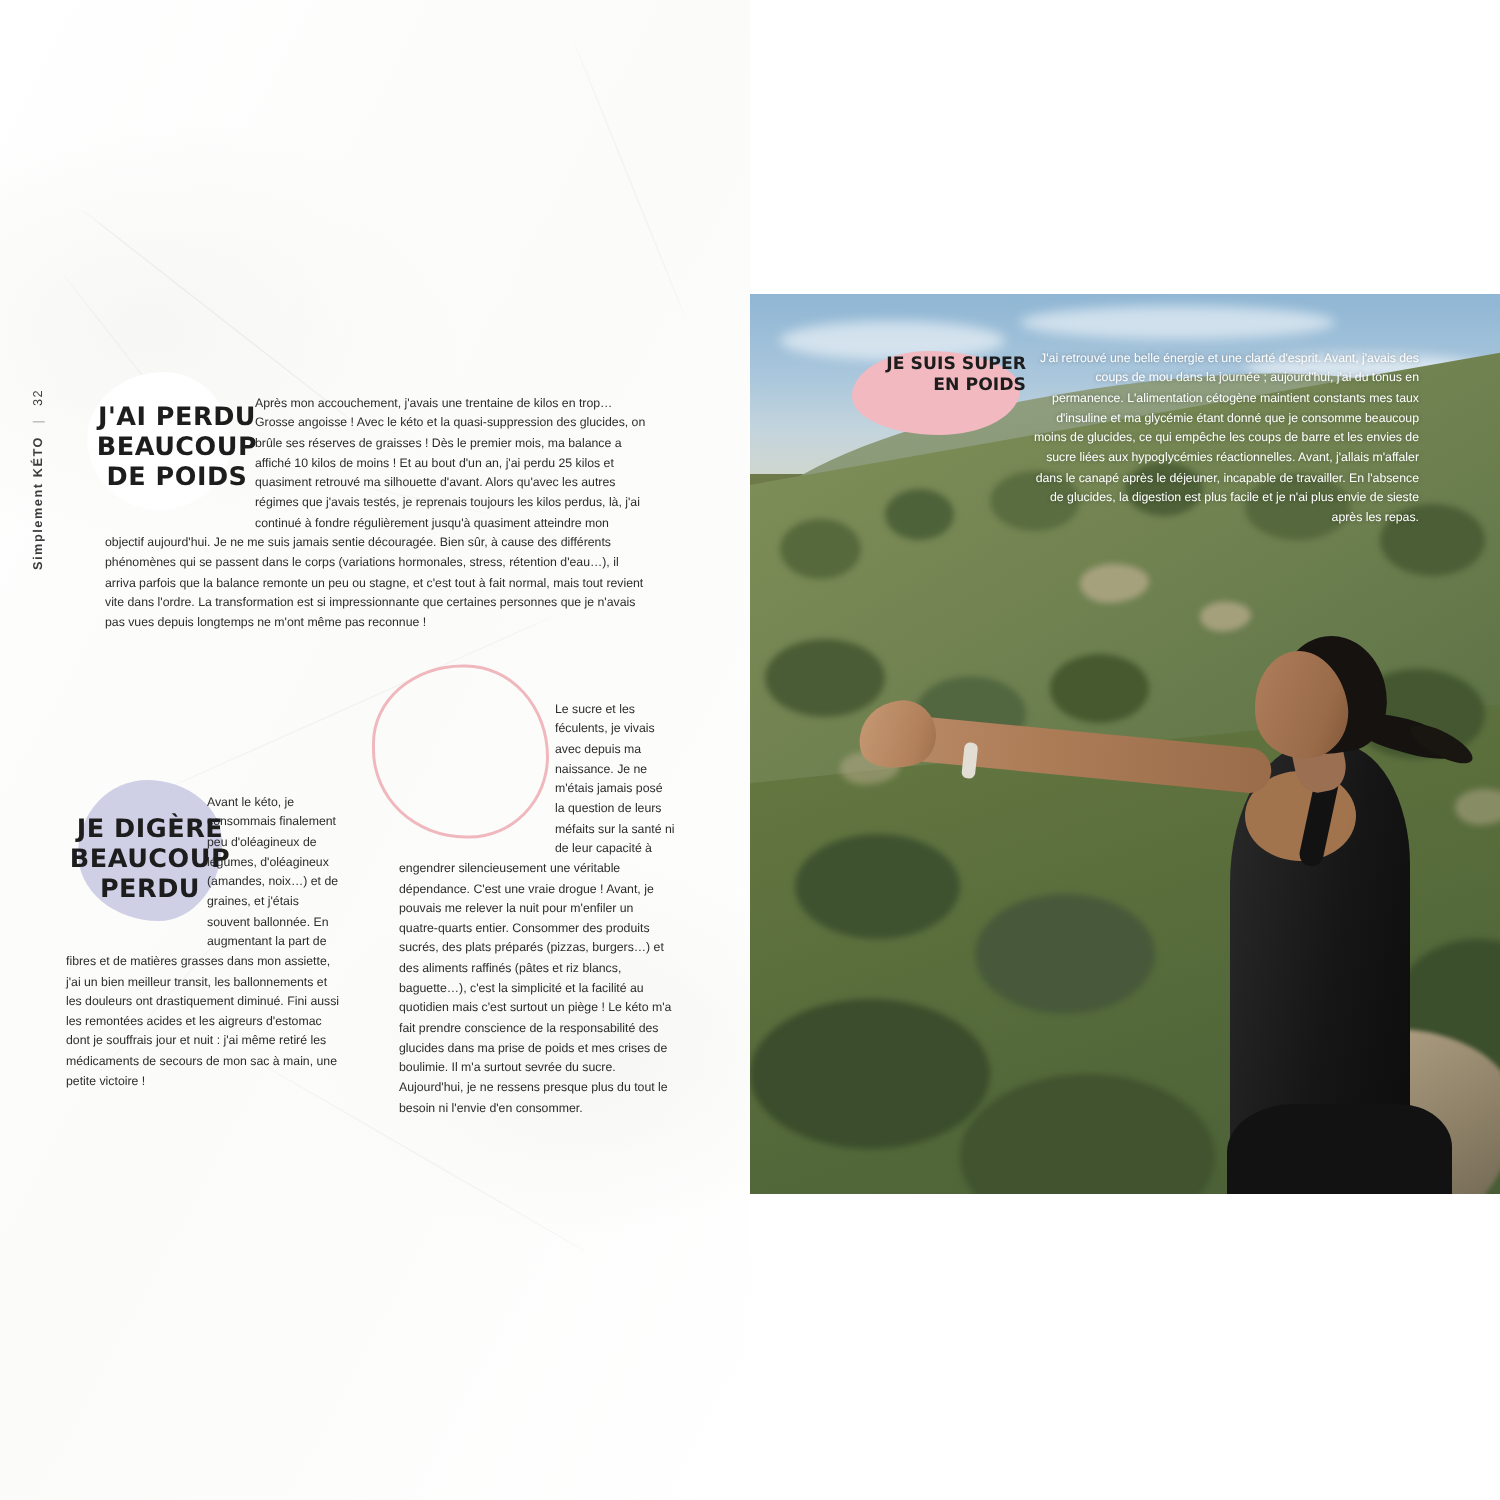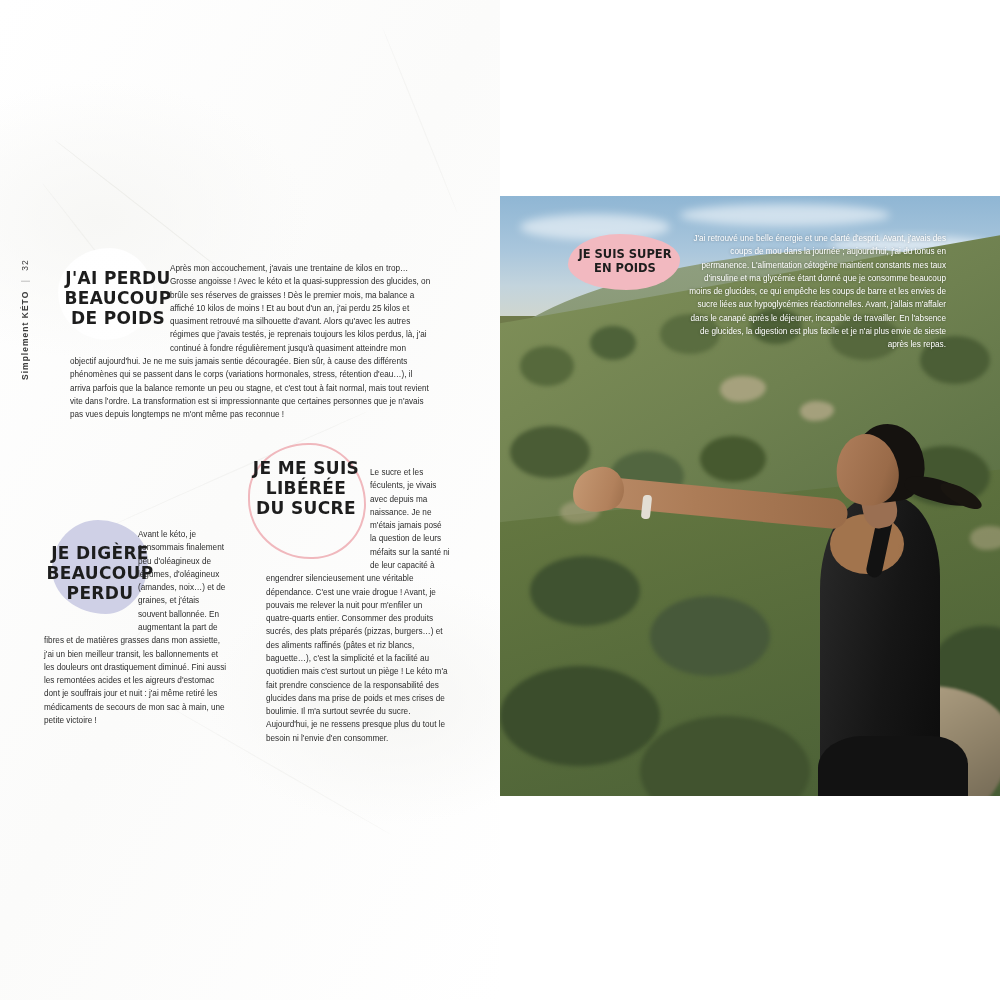--- a/index.html
+++ b/index.html
@@ -336,24 +336,24 @@
     top: 38px;
     width: 112px;
     height: 56px;
     background: #f2b9c0;
     border-radius: 46% 54% 48% 52% / 54% 46% 54% 46%;
     z-index: 5;
   }
   .label-pink-text {
     position: absolute;
     left: 66px;
-    top: 52px;
+    top: 40px;
     width: 118px;
     z-index: 6;
-    text-align: center;
+    text-align: right;
     font-family: "DejaVu Sans", sans-serif;
     font-weight: bold;
     font-size: 11.5px;
     line-height: 1.2;
     color: #1d1d1d;
   }
   .label-pink-text span { display: block; }
 
   .photo-para {
     position: absolute;
@@ -390,25 +390,20 @@
     </div>
 
     <div class="blob blob-yellow"></div>
     <div class="ring-pink"></div>
     <div class="blob blob-purple"></div>
 
     <div class="head head-1">
       <span>J'AI PERDU</span>
       <span>BEAUCOUP</span>
       <span>DE POIDS</span>
-    </div>
-    <div class="head head-2">
-      <span>JE ME SUIS</span>
-      <span>LIBÉRÉE</span>
-      <span>DU SUCRE</span>
     </div>
     <div class="head head-3">
       <span>JE DIGÈRE</span>
       <span>BEAUCOUP</span>
       <span>PERDU</span>
     </div>
 
     <div class="para-1-wrap">
       <div class="shape-yellow"></div>
       <div class="para txt-right" style="position:static;">Après mon accouchement, j'avais une trentaine de kilos en trop… Grosse angoisse ! Avec le kéto et la quasi-suppression des glucides, on brûle ses réserves de graisses ! Dès le premier mois, ma balance a affiché 10 kilos de moins ! Et au bout d'un an, j'ai perdu 25 kilos et quasiment retrouvé ma silhouette d'avant. Alors qu'avec les autres régimes que j'avais testés, je reprenais toujours les kilos perdus, là, j'ai continué à fondre régulièrement jusqu'à quasiment atteindre mon objectif aujourd'hui. Je ne me suis jamais sentie découragée. Bien sûr, à cause des différents phénomènes qui se passent dans le corps (variations hormonales, stress, rétention d'eau…), il arriva parfois que la balance remonte un peu ou stagne, et c'est tout à fait normal, mais tout revient vite dans l'ordre. La transformation est si impressionnante que certaines personnes que je n'avais pas vues depuis longtemps ne m'ont même pas reconnue !</div>

